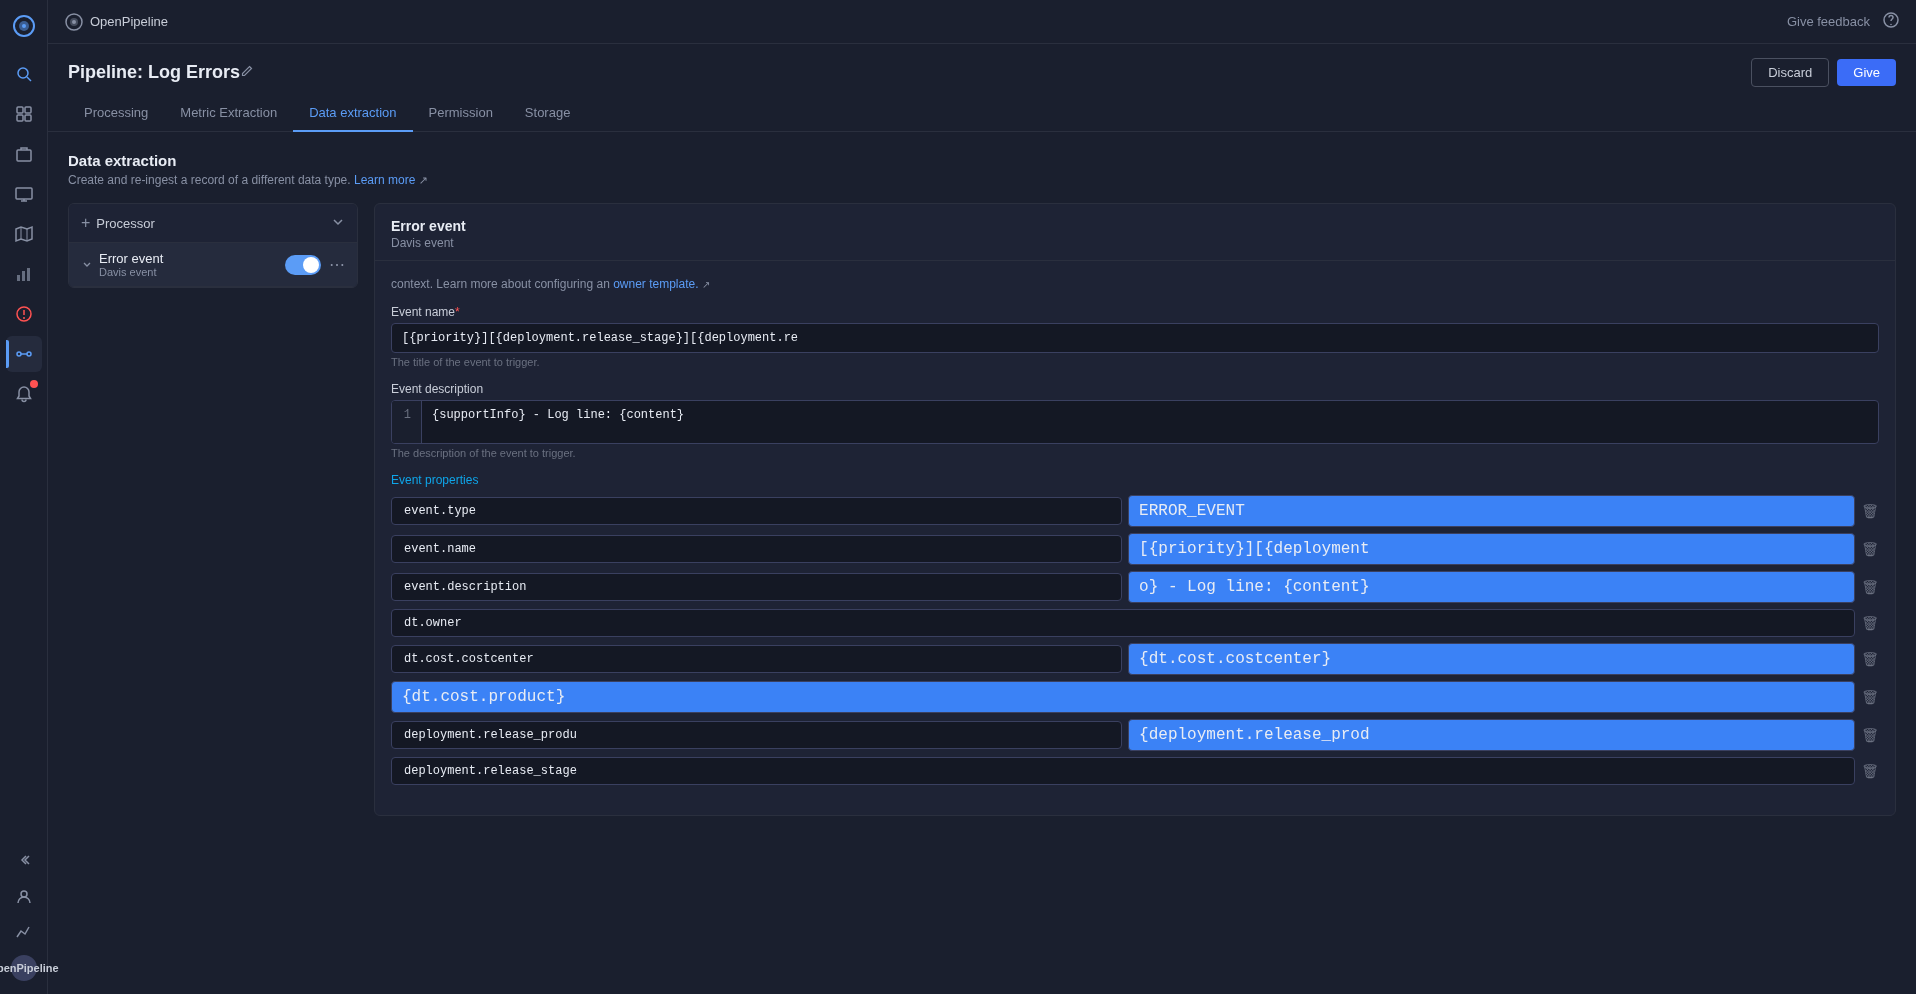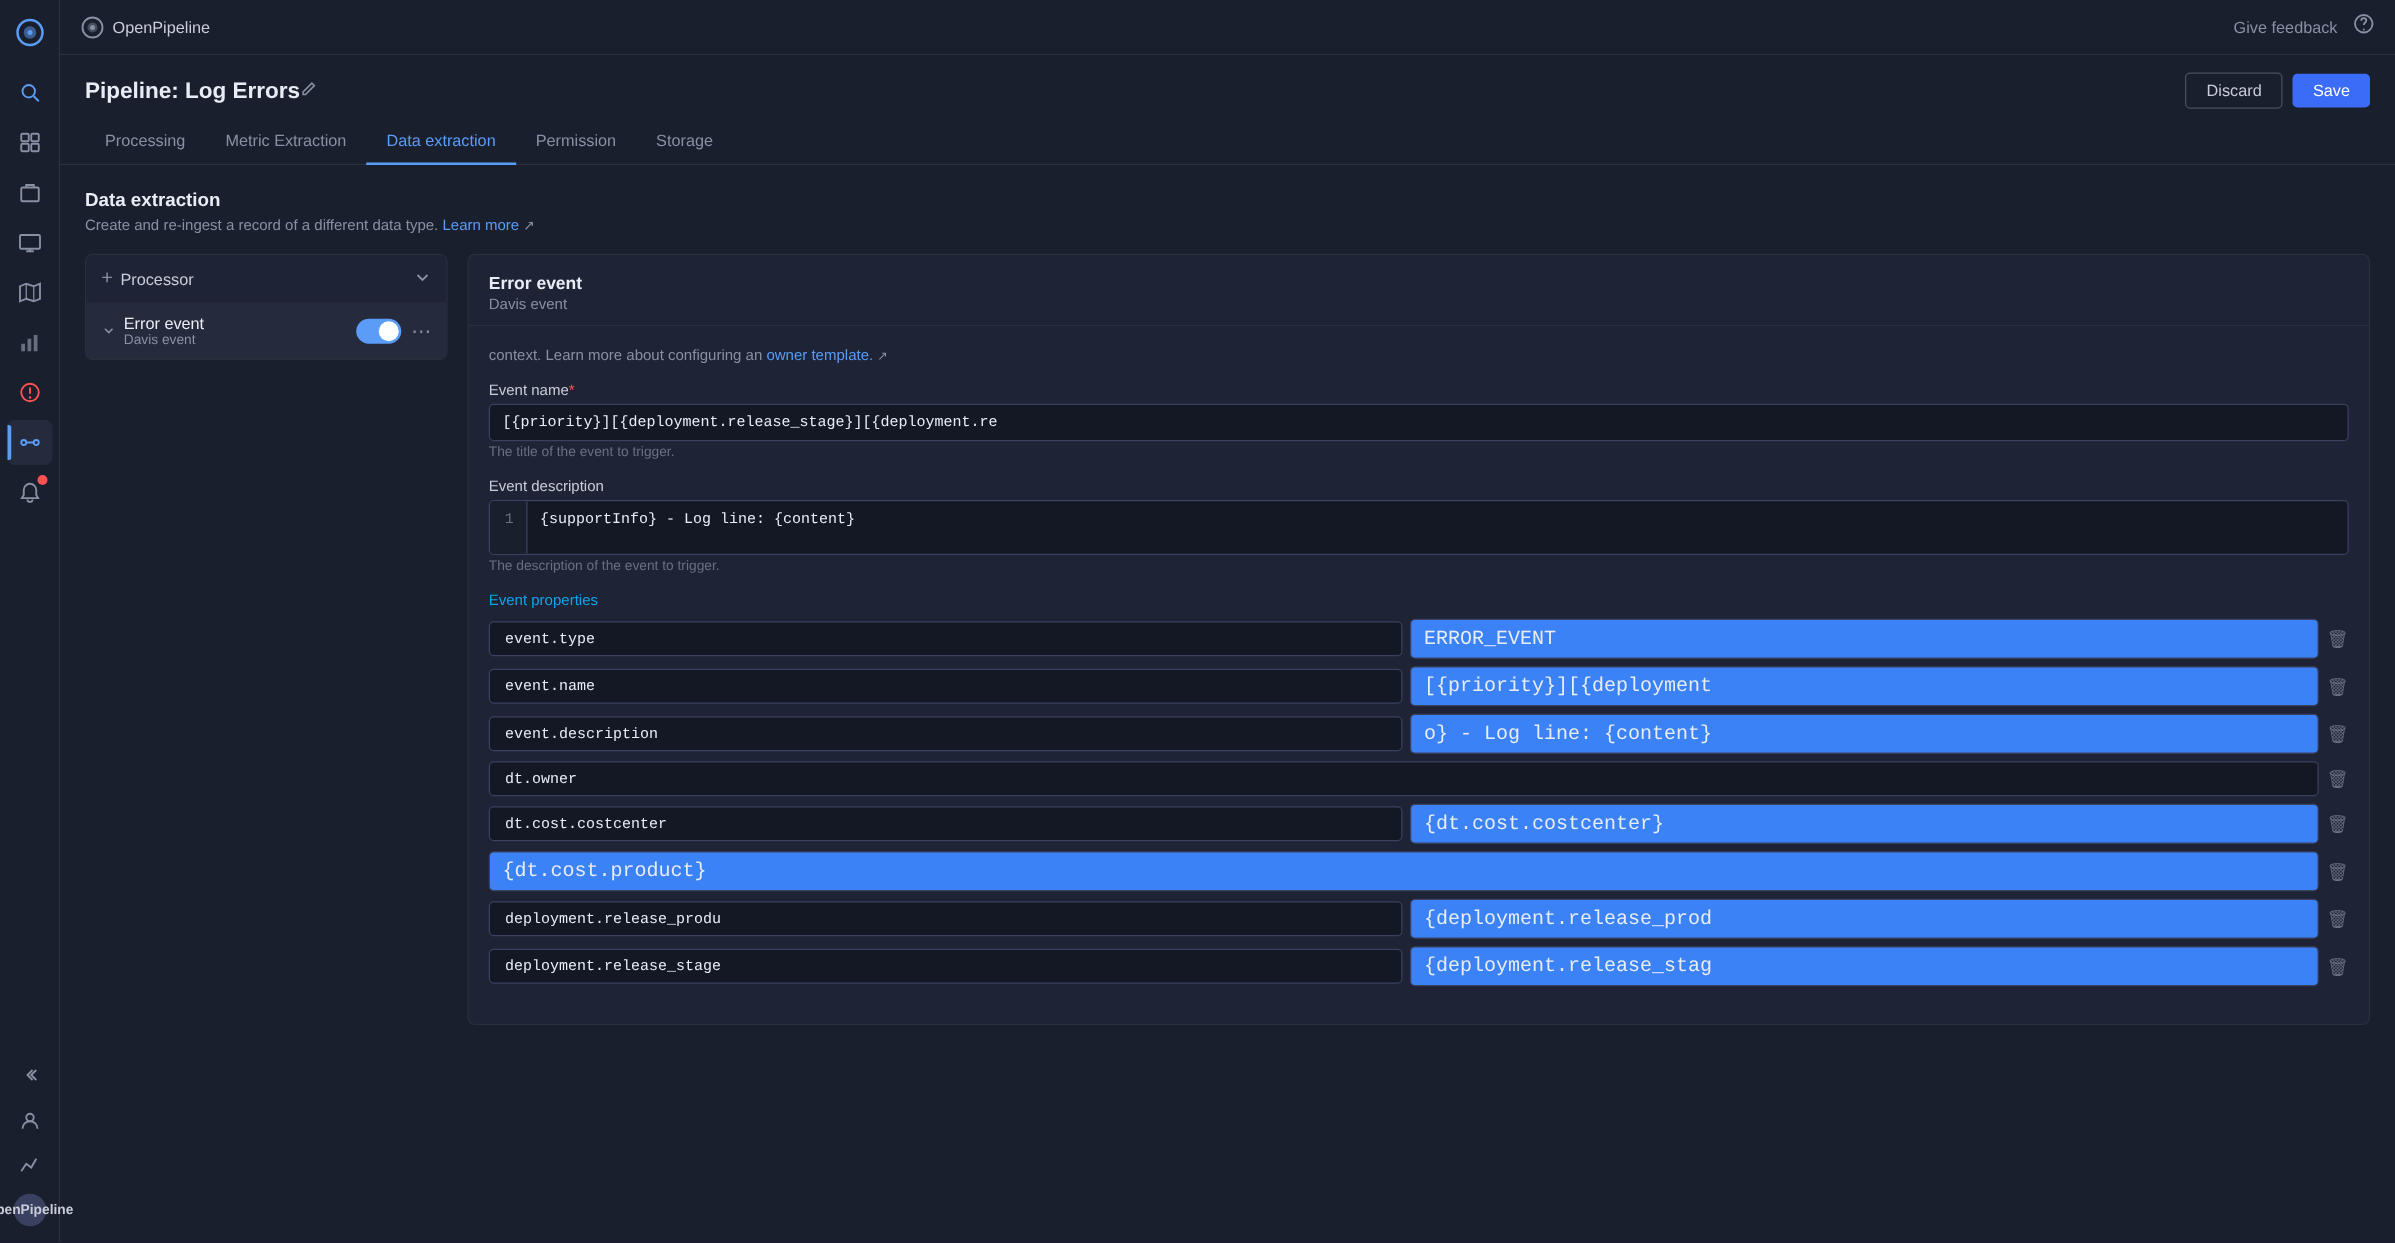--- a/index.html
+++ b/index.html
@@ -574,21 +574,21 @@
     <div class="page-title-row">
       <span class="page-title">Pipeline: Log Errors</span>
       <span class="edit-icon">
         <svg width="14" height="14" viewBox="0 0 14 14" fill="none">
           <path d="M9.5 2.5L11.5 4.5L4.5 11.5H2.5V9.5L9.5 2.5Z" stroke="currentColor" stroke-width="1.2" fill="none"></path>
         </svg>
       </span>
     </div>
     <div class="header-buttons">
       <button class="btn-discard">Discard</button>
-      <button class="btn-save">Save</button>
+      <button class="btn-save">Give</button>
     </div>
   </div>
 
   <div class="tabs">
     <div class="tab">Processing</div>
     <div class="tab">Metric Extraction</div>
     <div class="tab active">Data extraction</div>
     <div class="tab">Permission</div>
     <div class="tab">Storage</div>
   </div>
@@ -696,21 +696,20 @@
               <input class="prop-val" type="text" value="{dt.cost.product}" style="">
               <span class="prop-delete">🗑</span>
             </div>
             <div class="prop-row">
               <input class="prop-key" type="text" value="deployment.release_produ" style="">
               <input class="prop-val" type="text" value="{deployment.release_prod" style="">
               <span class="prop-delete">🗑</span>
             </div>
             <div class="prop-row">
               <input class="prop-key" type="text" value="deployment.release_stage" style="">
-              <input class="prop-val" type="text" value="{deployment.release_stag" style="">
               <span class="prop-delete">🗑</span>
             </div>
           </div>
         </div>
       </div>
 
     </div>
   </div>
 </div>
 

